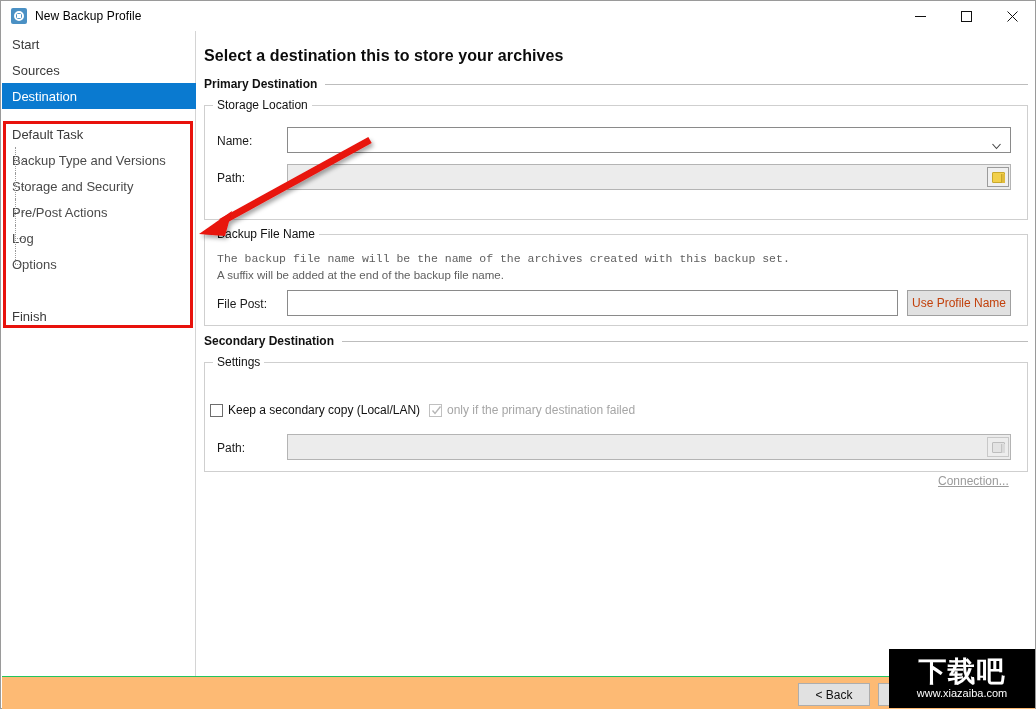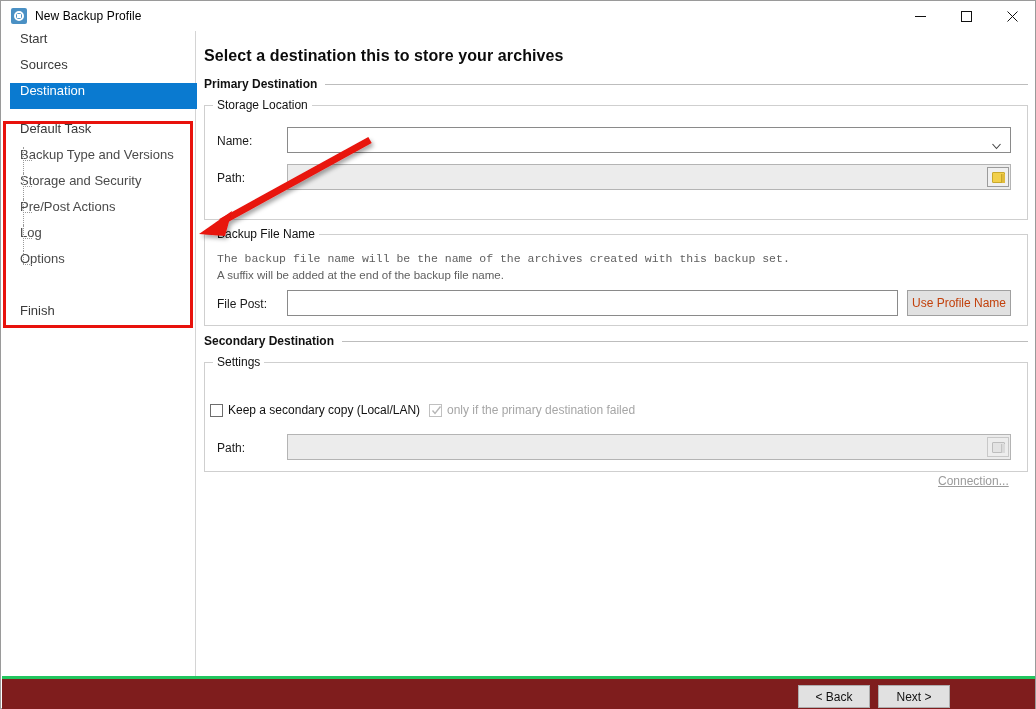--- a/index.html
+++ b/index.html
@@ -65,26 +65,25 @@
   
   #sidebar {
     position: absolute; left: 1px; top: 30px;
     width: 194px; height: 645px;
     background: #ffffff;
     border-right: 1px solid #d4d4d4;
   }
   .nav-item {
     position: relative;
     height: 26px;
-    display: flex; align-items: flex-start;
+    display: flex; align-items: center;
     font-size: 13px;
     color: #3a3a3a;
     padding-left: 10px;
     white-space: nowrap;
-    margin-left: 8px;
   }
   .nav-item.selected {
     background: #0a7ad0;
     color: #ffffff;
   }
   .nav-item.child {
     color: #4a4a4a;
   }
   .tree-v {
     position: absolute;
@@ -238,22 +237,22 @@
     font-size: 12px; color: #9b9b9b;
     text-decoration: underline;
     white-space: nowrap;
   }
 
   
   #footer {
     position: absolute;
     left: 1px; top: 675px;
     width: 1033px; height: 33px;
-    background: #7f1d1d;
-    border-top: 3px solid #22c55e;
+    background: #fdba74;
+    border-top: 1px solid #22c55e;
   }
   .navbtn {
     position: absolute;
     top: 6px;
     width: 72px; height: 23px;
     border: 1px solid #adadad;
     background: #e1e1e1;
     font-size: 12px; color: #111111;
     display: flex; align-items: center; justify-content: center;
   }
@@ -470,14 +469,18 @@
       <filter id="arrshadow" x="-30%" y="-30%" width="180%" height="180%">
         <feDropShadow dx="2" dy="3" stdDeviation="2" flood-color="#000000" flood-opacity="0.35"></feDropShadow>
       </filter>
     </defs>
     <g filter="url(#arrshadow)">
       <line x1="369" y1="139" x2="220" y2="221" stroke="#e8120c" stroke-width="7" stroke-linecap="butt"></line>
       <polygon points="198,233 231,210 224,235" fill="#e8120c"></polygon>
     </g>
   </svg>
 
+  <div id="watermark">
+    <div id="wm-cn">下载吧</div>
+    <div id="wm-url">www.xiazaiba.com</div>
+  </div>
 
 </div>
 
 </body></html>

